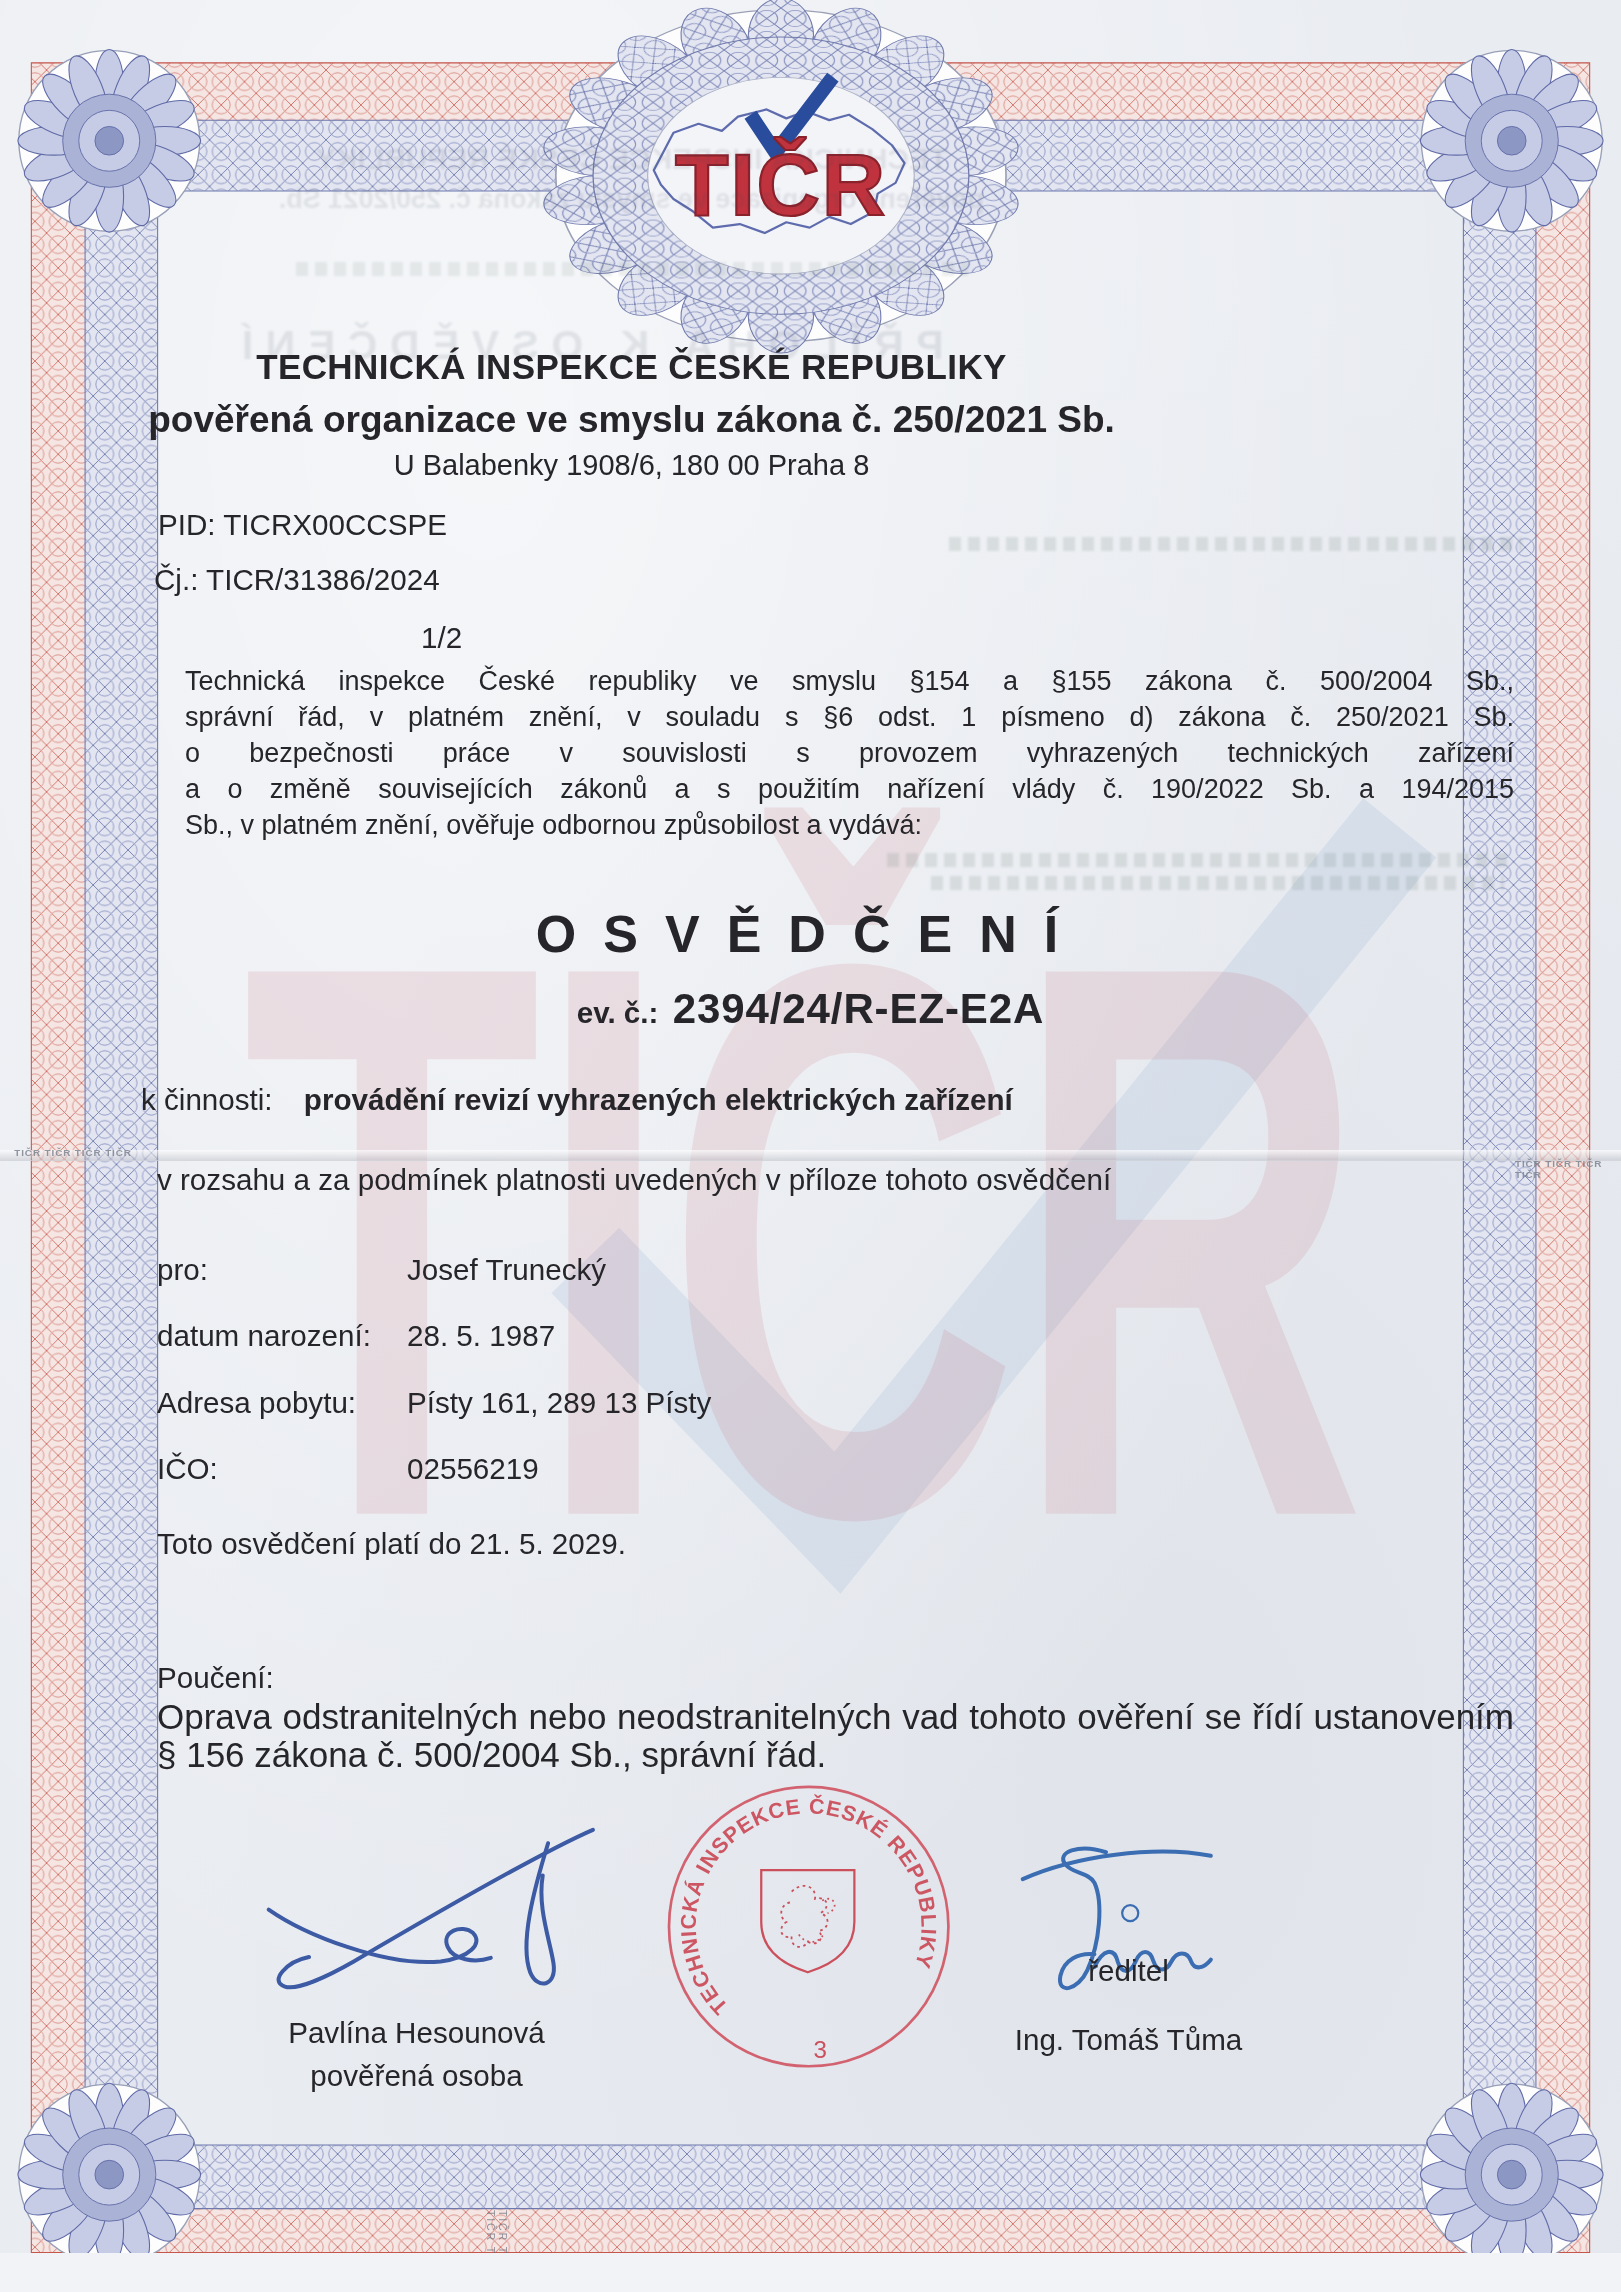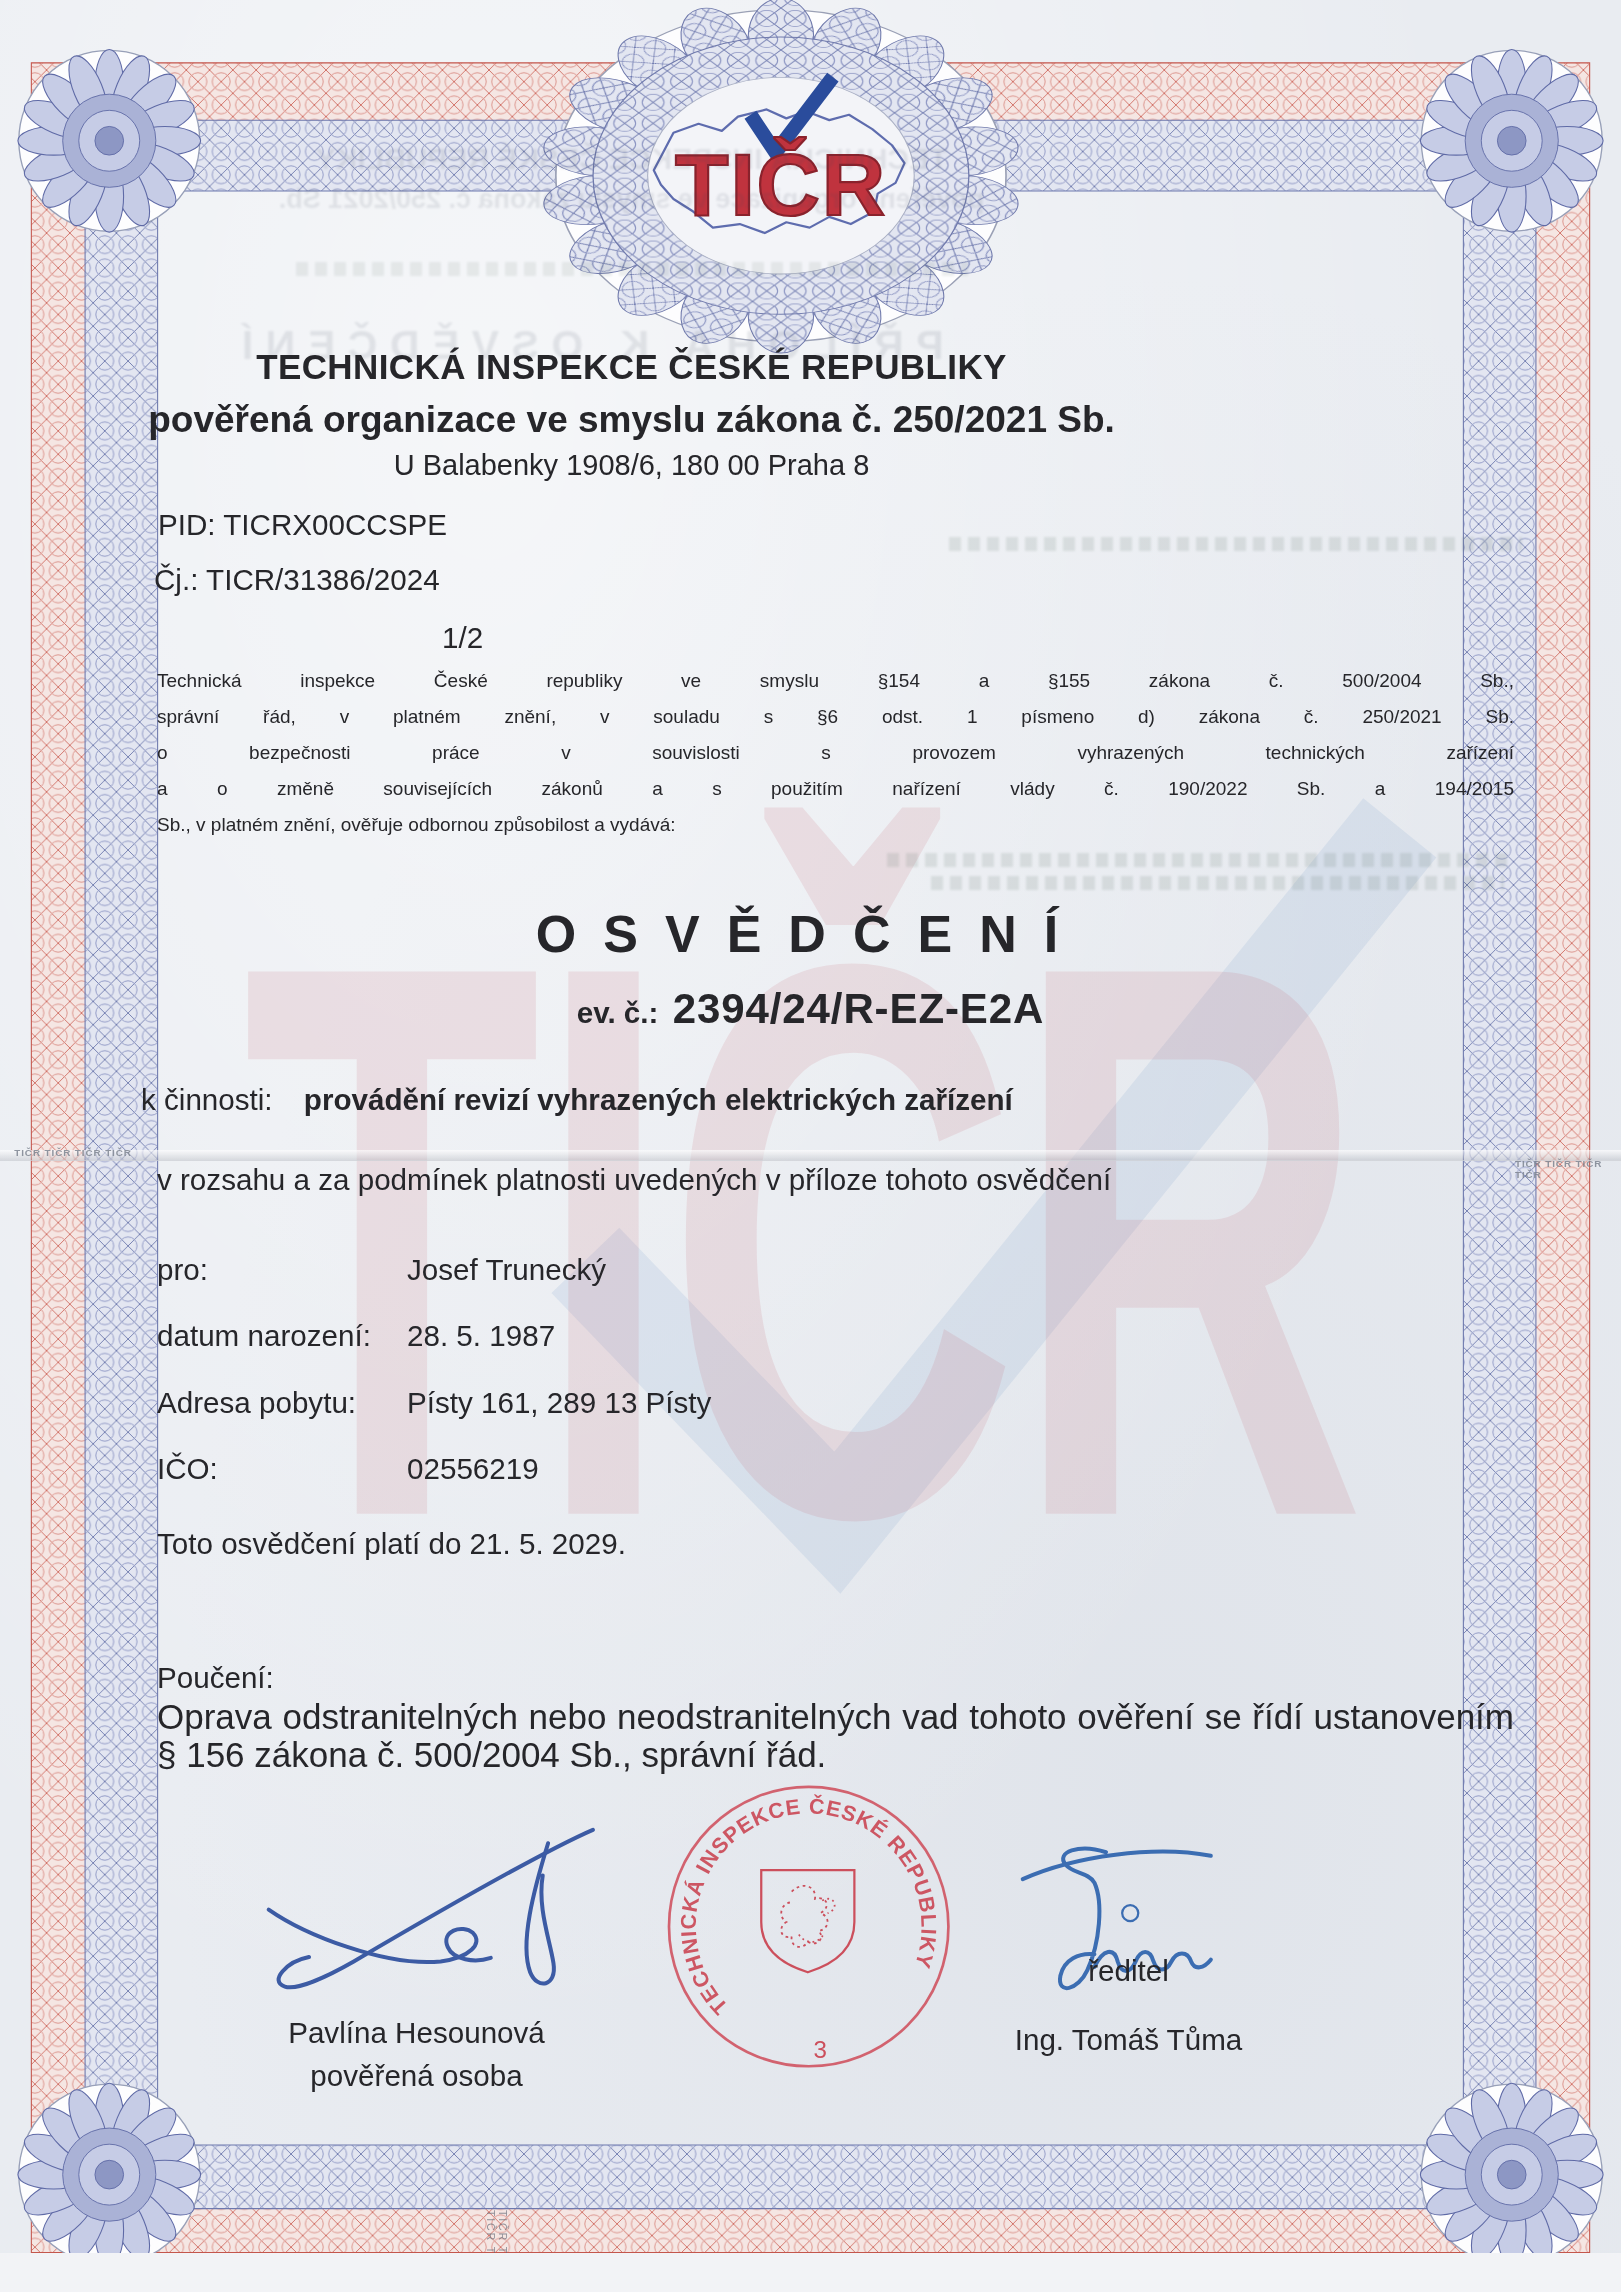--- a/index.html
+++ b/index.html
@@ -13,23 +13,23 @@
   svg text{font-family:"Liberation Sans",sans-serif;}
   .t{position:absolute;line-height:1.2;color:#26262a;white-space:nowrap;}
   .b{font-weight:bold;}
   .c{text-align:center;}
   .fs33{font-size:29.6px;}
   .org-name{top:346px;left:0;width:1263px;font-size:35px;letter-spacing:0.4px;}
   .org-sub{top:398px;left:0;width:1263px;font-size:37px;}
   .org-addr{top:448px;left:0;width:1263px;font-size:29px;font-weight:normal;}
   .pid{top:507px;left:158px;}
   .cj{top:562px;left:154px;}
-  .pagenum{top:620px;left:442px;}
+  .pagenum{top:620px;left:421px;}
   .intro{top:663px;left:157px;width:1357px;white-space:normal;}
-  .intro .ln{font-size:19px;line-height:36px;height:36px;overflow:hidden;}
+  .intro .ln{font-size:27px;line-height:36px;height:36px;overflow:hidden;margin-left:28px;}
   .jl{text-align:justify;text-align-last:justify;}
   .cert-title{top:903px;left:0;width:1621px;font-size:52px;letter-spacing:27px;}
   .evline{position:absolute;top:985px;left:0;width:1621px;display:flex;
     justify-content:center;align-items:baseline;gap:14.3px;}
   .ev-label{font-size:29.6px;font-weight:bold;}
   .ev-value{font-size:42px;font-weight:bold;letter-spacing:0.9px;}
   .activity{top:1082px;left:141px;}
   .activity .val{font-weight:bold;margin-left:23px;}
   .scope{top:1162px;left:157px;}
   .row-label{position:absolute;left:157px;font-size:29.6px;}

